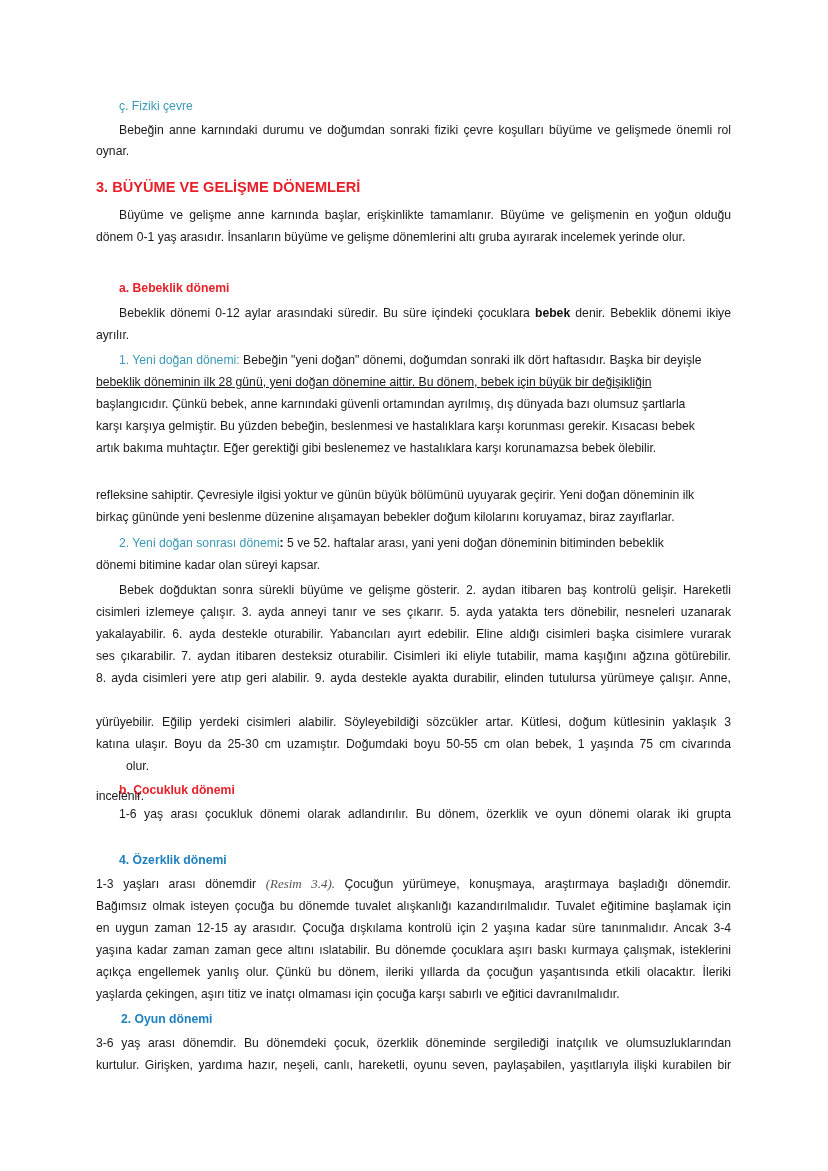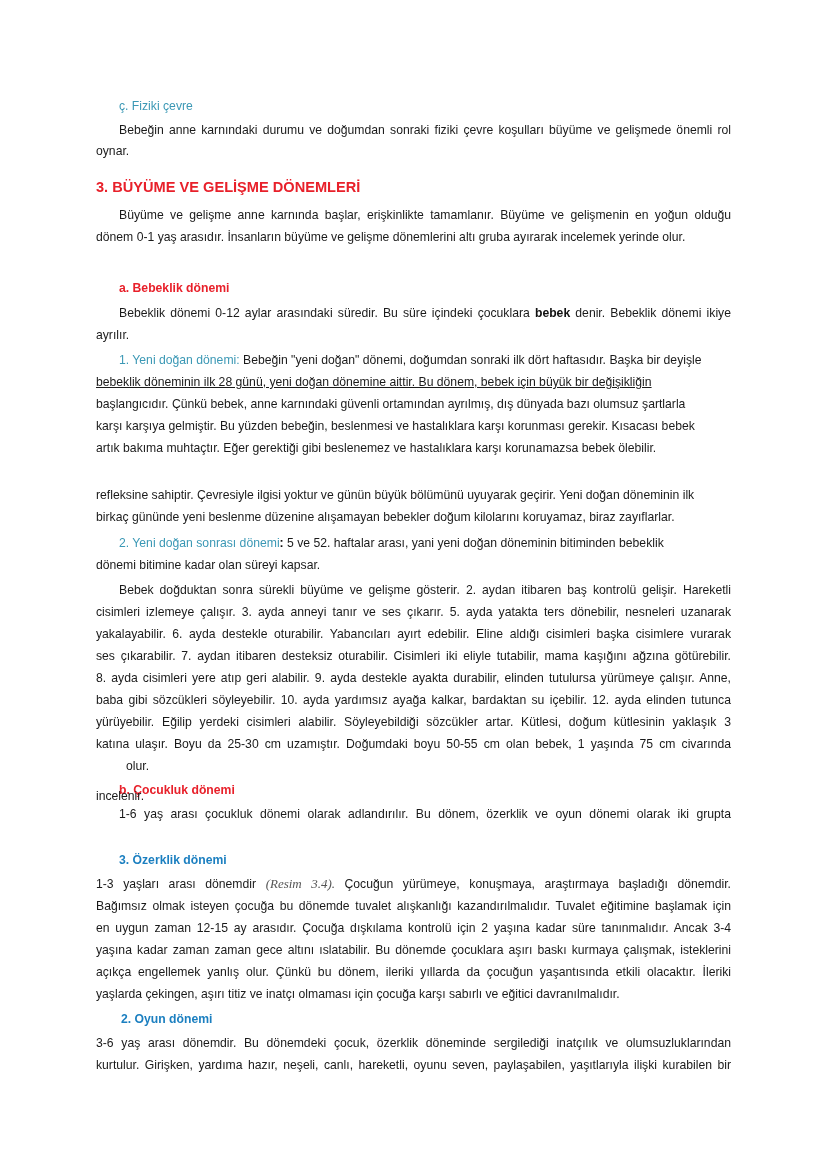--- a/index.html
+++ b/index.html
@@ -42,30 +42,29 @@
   <div class="ln" style="left:96px; top:509px;">birkaç gününde yeni beslenme düzenine alışamayan bebekler doğum kilolarını koruyamaz, biraz zayıflarlar.</div>
 
   <div class="ln" style="left:119px; top:535px;"><span class="h-teal">2. Yeni doğan sonrası dönemi</span><b class="k">:</b><span> 5 ve 52. haftalar arası, yani yeni doğan döneminin bitiminden bebeklik</span></div>
   <div class="ln" style="left:96px; top:557px;">dönemi bitimine kadar olan süreyi kapsar.</div>
 
   <div class="ln just" style="left:96px; top:582px; width:635px; text-indent:23px;">Bebek doğduktan sonra sürekli büyüme ve gelişme gösterir. 2. aydan itibaren baş kontrolü gelişir. Hareketli</div>
   <div class="ln just" style="left:96px; top:604px; width:635px;">cisimleri izlemeye çalışır. 3. ayda anneyi tanır ve ses çıkarır. 5. ayda yatakta ters dönebilir, nesneleri uzanarak</div>
   <div class="ln just" style="left:96px; top:626px; width:635px;">yakalayabilir. 6. ayda destekle oturabilir. Yabancıları ayırt edebilir. Eline aldığı cisimleri başka cisimlere vurarak</div>
   <div class="ln just" style="left:96px; top:648px; width:635px;">ses çıkarabilir. 7. aydan itibaren desteksiz oturabilir. Cisimleri iki eliyle tutabilir, mama kaşığını ağzına götürebilir.</div>
   <div class="ln just" style="left:96px; top:670px; width:635px;">8. ayda cisimleri yere atıp geri alabilir. 9. ayda destekle ayakta durabilir, elinden tutulursa yürümeye çalışır. Anne,</div>
-  <div class="ln just" style="left:96px; top:692px; width:635px;">baba gibi sözcükleri söyleyebilir. 10. ayda yardımsız ayağa kalkar, bardaktan su içebilir. 12. ayda elinden tutunca</div>
   <div class="ln just" style="left:96px; top:714px; width:635px;">yürüyebilir. Eğilip yerdeki cisimleri alabilir. Söyleyebildiği sözcükler artar. Kütlesi, doğum kütlesinin yaklaşık 3</div>
   <div class="ln just" style="left:96px; top:736px; width:635px;">katına ulaşır. Boyu da 25-30 cm uzamıştır. Doğumdaki boyu 50-55 cm olan bebek, 1 yaşında 75 cm civarında</div>
   <div class="ln" style="left:96px; top:758px;margin-left:30px;">olur.</div>
 
   <div class="ln h-red" style="left:119px; top:782px;">b. Çocukluk dönemi</div>
   <div class="ln just" style="left:96px; top:806px; width:635px; text-indent:23px;">1-6 yaş arası çocukluk dönemi olarak adlandırılır. Bu dönem, özerklik ve oyun dönemi olarak iki grupta</div>
   <div class="ln" style="left:96px; top:788px;">incelenir.</div>
 
-  <div class="ln h-blue" style="left:119px; top:852px;">3. Özerklik dönemi</div>
+  <div class="ln h-blue" style="left:119px; top:852px;">4. Özerklik dönemi</div>
   <div class="ln just" style="left:96px; top:876px; width:635px;"><span>1-3 yaşları arası dönemdir </span><span class="it">(Resim 3.4).</span><span> Çocuğun yürümeye, konuşmaya, araştırmaya başladığı dönemdir.</span></div>
   <div class="ln just" style="left:96px; top:898px; width:635px;">Bağımsız olmak isteyen çocuğa bu dönemde tuvalet alışkanlığı kazandırılmalıdır. Tuvalet eğitimine başlamak için</div>
   <div class="ln just" style="left:96px; top:920px; width:635px;">en uygun zaman 12-15 ay arasıdır. Çocuğa dışkılama kontrolü için 2 yaşına kadar süre tanınmalıdır. Ancak 3-4</div>
   <div class="ln just" style="left:96px; top:942px; width:635px;">yaşına kadar zaman zaman gece altını ıslatabilir. Bu dönemde çocuklara aşırı baskı kurmaya çalışmak, isteklerini</div>
   <div class="ln just" style="left:96px; top:964px; width:635px;">açıkça engellemek yanlış olur. Çünkü bu dönem, ileriki yıllarda da çocuğun yaşantısında etkili olacaktır. İleriki</div>
   <div class="ln" style="left:96px; top:986px;">yaşlarda çekingen, aşırı titiz ve inatçı olmaması için çocuğa karşı sabırlı ve eğitici davranılmalıdır.</div>
 
   <div class="ln h-blue" style="left:121px; top:1011px;">2. Oyun dönemi</div>
   <div class="ln just" style="left:96px; top:1035px; width:635px;">3-6 yaş arası dönemdir. Bu dönemdeki çocuk, özerklik döneminde sergilediği inatçılık ve olumsuzluklarından</div>
   <div class="ln just" style="left:96px; top:1057px; width:635px;">kurtulur. Girişken, yardıma hazır, neşeli, canlı, hareketli, oyunu seven, paylaşabilen, yaşıtlarıyla ilişki kurabilen bir</div>

